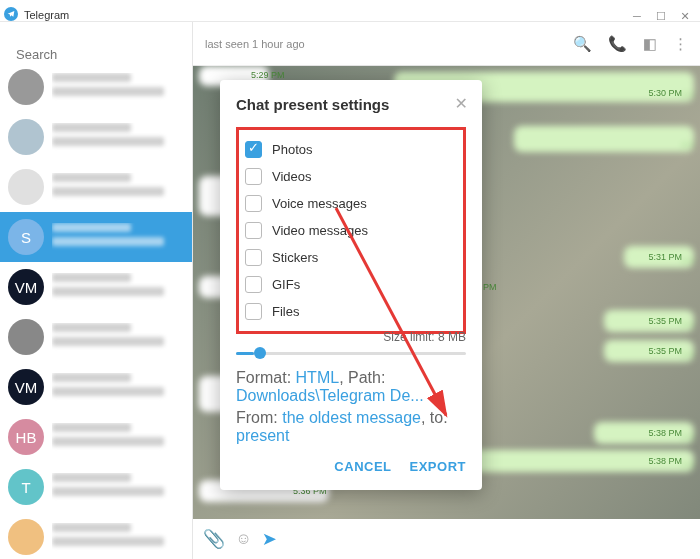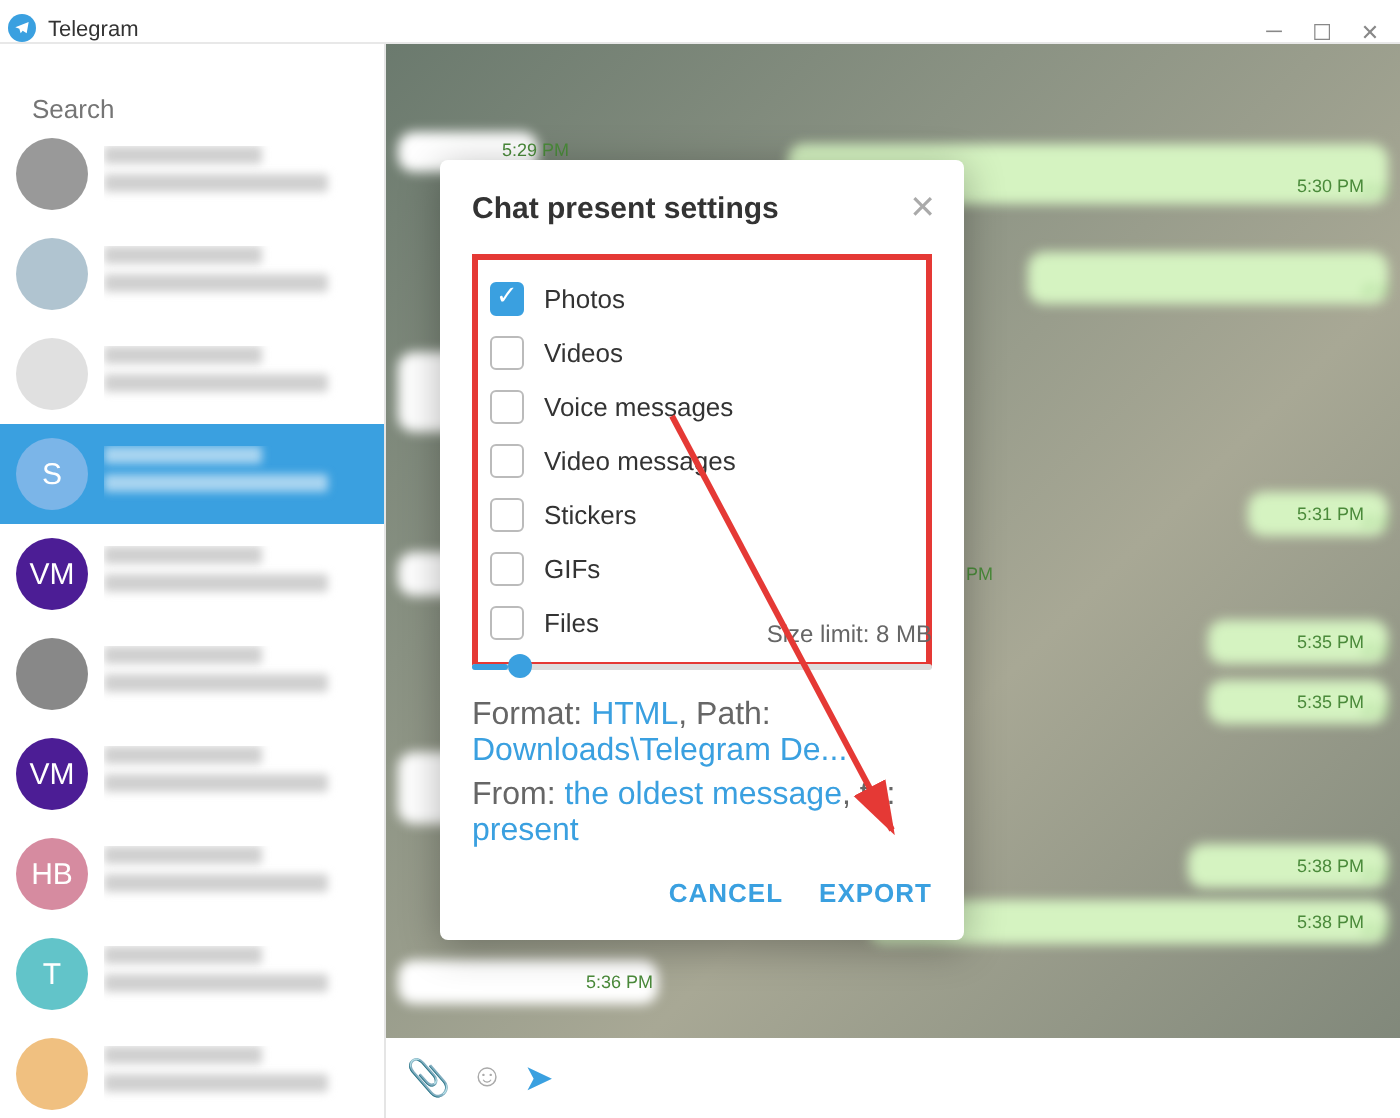--- a/index.html
+++ b/index.html
@@ -36,37 +36,37 @@
 .msg.out{background:#d5f3c1}
 .msg.out::after{content:'✓✓';position:absolute;right:-2px;bottom:2px;font-size:9px;color:#5faa4b;filter:none}
 .timelabel{position:absolute;font-size:9px;color:#4a8a3a;background:transparent}
 .composer{position:absolute;bottom:0;left:0;right:0;height:40px;background:#fff;display:flex;align-items:center;padding:0 10px;gap:10px}
 .composer .attach{color:#aaa;font-size:18px;cursor:pointer}
 .composer input{flex:1;border:none;outline:none;font-size:12px;color:#999}
 .composer .send{color:#3aa0e0;font-size:18px;cursor:pointer}
 .dialog{position:absolute;top:80px;left:220px;width:262px;background:#fff;border-radius:4px;box-shadow:0 4px 20px rgba(0,0,0,0.3);z-index:100;padding:16px}
 .dialog-title{font-size:15px;font-weight:600;color:#333;margin-bottom:14px}
 .dialog-close{position:absolute;top:14px;right:14px;color:#aaa;cursor:pointer;font-size:16px}
-.redbox{border:3px solid #e53935;padding:6px 6px 6px 6px;margin-bottom:2px}
+.redbox{border:3px solid #e53935;padding:6px 6px 6px 6px;margin-bottom:22px}
 .chk-row{display:flex;align-items:center;padding:5px 0;gap:10px;cursor:pointer}
 .chk{width:17px;height:17px;border:1.5px solid #bbb;border-radius:3px;flex-shrink:0}
 .chk.checked{background:#3aa0e0;border-color:#3aa0e0;position:relative}
 .chk.checked::after{content:'✓';color:#fff;position:absolute;top:-2px;left:2px;font-size:13px}
 .chk-label{font-size:13px;color:#333}
 .size-limit{font-size:12px;color:#666;text-align:right;margin-top:-26px;margin-bottom:8px}
 .slider{height:3px;background:#ddd;border-radius:2px;position:relative;margin:8px 0 14px}
 .slider .thumb{width:12px;height:12px;background:#3aa0e0;border-radius:50%;position:absolute;left:8%;top:-5px}
 .slider .fill{height:100%;background:#3aa0e0;width:8%;border-radius:2px}
 .info-line{font-size:16px;color:#666;margin:4px 0}
 .info-line .link{color:#3aa0e0}
 .dialog-btns{display:flex;justify-content:flex-end;gap:18px;margin-top:14px}
 .dialog-btn{font-size:13px;font-weight:600;color:#3aa0e0;cursor:pointer;letter-spacing:0.5px}
 .arrow{position:absolute;top:200px;left:328px;z-index:101;pointer-events:none}
 
-.av-s{background:#7bb5e8}.av-vm{background:#4c1d95}.av-hb{background:#d68ba0}.av-t{background:#62c4c9}
+.av-s{background:#7bb5e8}.av-vm{background:#0f172a}.av-hb{background:#d68ba0}.av-t{background:#62c4c9}
 </style>
 </head>
 <body>
 
 <div class="titlebar">
   <div class="tg-icon">
     <svg width="8" height="8" viewBox="0 0 24 24">
         <path fill="#fff" d="M22 3L2 11l6 2 2 7 3-4 6 4z"></path>
       </svg>
   </div>
@@ -158,20 +158,29 @@
           <div class="chat-txt">
             <div class="blur-line short"></div>
             <div class="blur-line med"></div>
           </div>
         </div>
 
     </div>
   </div>
 
   <div class="main">
+    <div class="chatheader">
+      <span class="status">last seen 1 hour ago</span>
+      <div class="actions">
+        <span>🔍</span>
+        <span>📞</span>
+        <span>◧</span>
+        <span>⋮</span>
+      </div>
+    </div>
 
     <div class="messages">
       <div class="msg in" style="top:0px;left:6px;width:70px;height:20px"></div>
       <span class="timelabel" style="top:4px;left:58px">5:29 PM</span>
       <div class="msg out" style="top:6px;right:6px;width:300px;height:30px"></div>
       <span class="timelabel" style="top:22px;right:18px">5:30 PM</span>
       <div class="msg out" style="top:60px;right:6px;width:180px;height:26px"></div>
       <div class="msg in" style="top:110px;left:6px;width:250px;height:40px"></div>
       <div class="msg out" style="top:180px;right:6px;width:70px;height:22px"></div>
       <span class="timelabel" style="top:186px;right:18px">5:31 PM</span>

